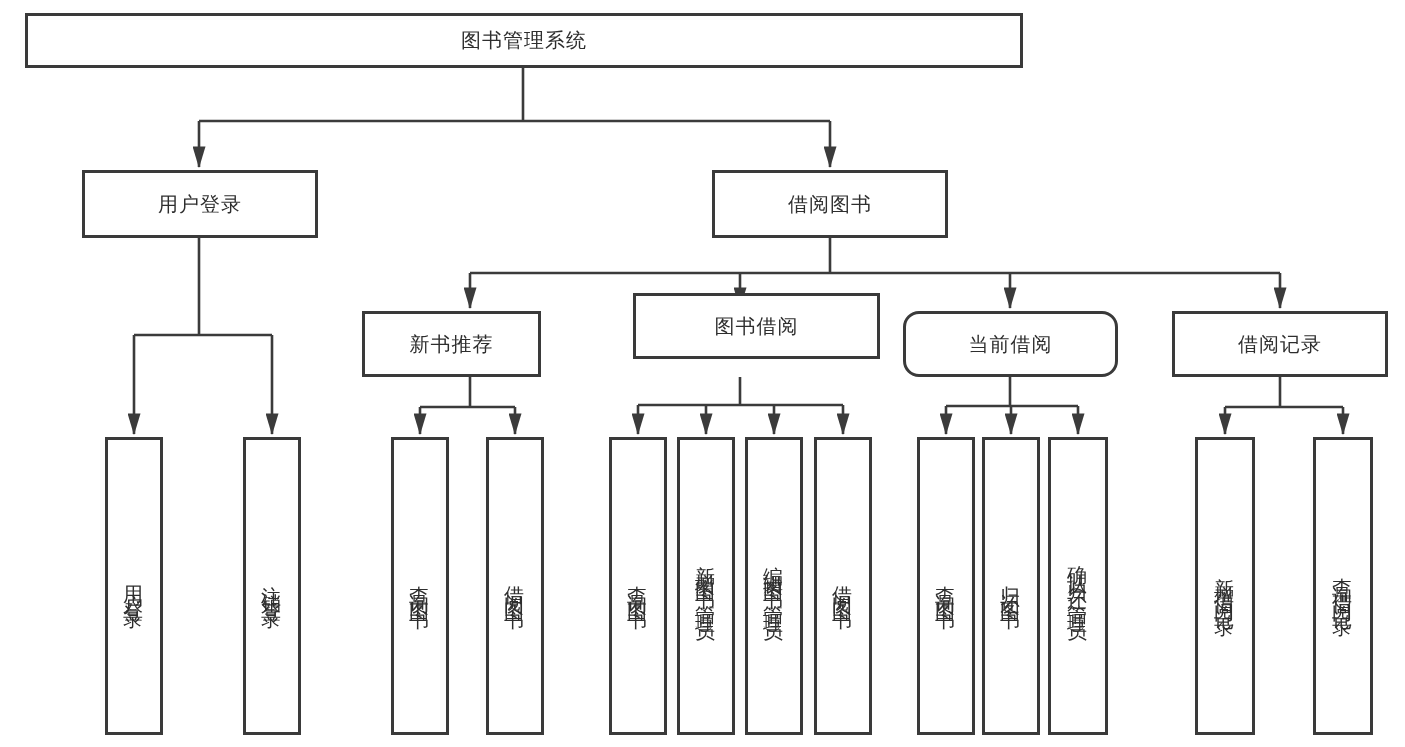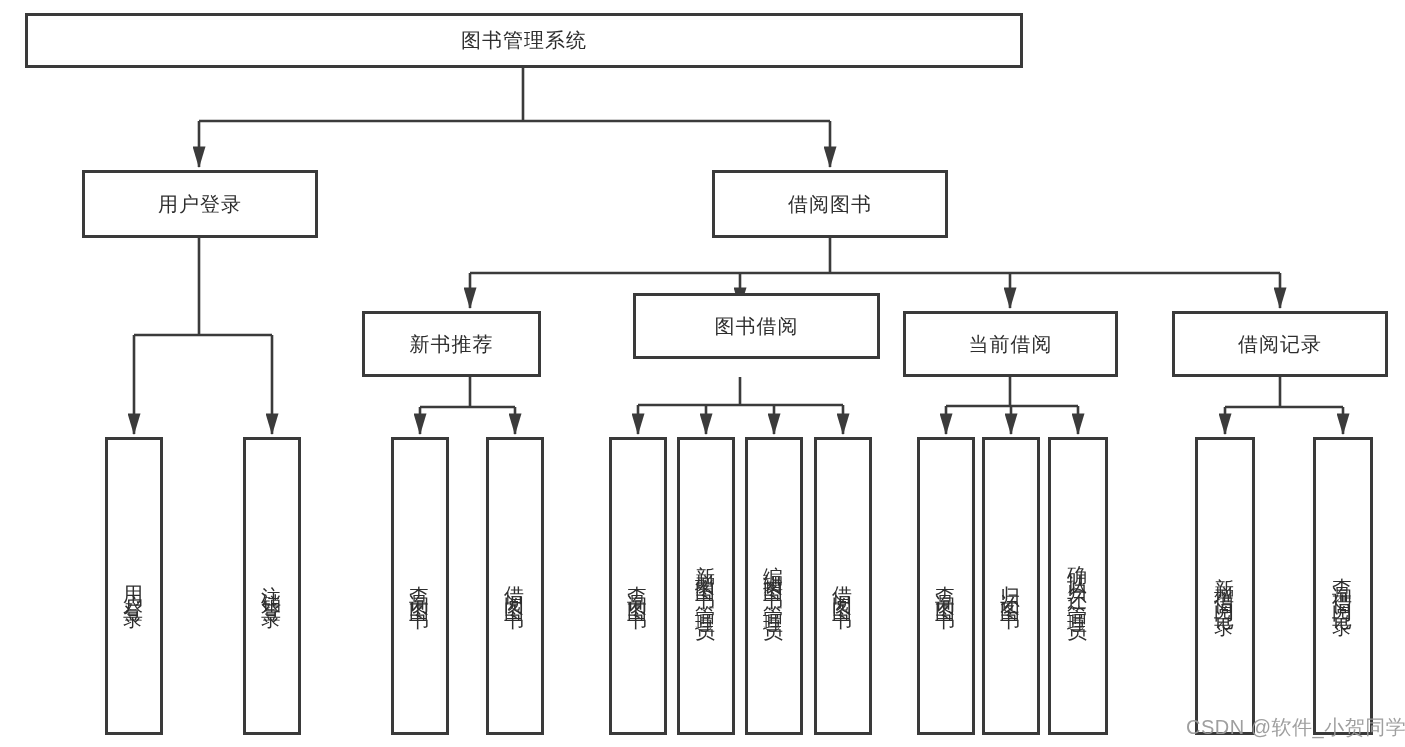--- a/index.html
+++ b/index.html
@@ -93,32 +93,31 @@
     </g>
   </svg>
 
   <div class="hnode" style="left:25px;top:13px;width:998px;height:55px;">图书管理系统</div>
 
   <div class="hnode" style="left:82px;top:170px;width:236px;height:68px;">用户登录</div>
   <div class="hnode" style="left:712px;top:170px;width:236px;height:68px;">借阅图书</div>
 
   <div class="hnode" style="left:362px;top:311px;width:179px;height:66px;">新书推荐</div>
   <div class="hnode" style="left:633px;top:293px;width:247px;height:66px;">图书借阅</div>
-  <div class="hnode" style="left:903px;top:311px;width:215px;height:66px;">当前借阅</div>
+  <div class="hnode" style="left:903px;top:311px;width:215px;height:66px;border-radius:16px;">当前借阅</div>
   <div class="hnode" style="left:1172px;top:311px;width:216px;height:66px;">借阅记录</div>
 
   <div class="vnode" style="left:105px;">用户登录</div>
   <div class="vnode" style="left:243px;">注销登录</div>
   <div class="vnode" style="left:391px;">查询图书</div>
   <div class="vnode" style="left:486px;">借阅图书</div>
   <div class="vnode" style="left:609px;">查询图书</div>
   <div class="vnode" style="left:677px;">新增图书（管理员）</div>
   <div class="vnode" style="left:745px;">编辑图书（管理员）</div>
   <div class="vnode" style="left:814px;">借阅图书</div>
   <div class="vnode" style="left:917px;">查询图书</div>
   <div class="vnode" style="left:982px;">归还图书</div>
   <div class="vnode" style="left:1048px;width:60px;">确认归还（管理员）</div>
   <div class="vnode" style="left:1195px;width:60px;">新增借阅记录</div>
   <div class="vnode" style="left:1313px;width:60px;">查询借阅记录</div>
 
-  <div class="watermark">CSDN @软件_小贺同学</div>
 
 </div>
 
 </body></html>

